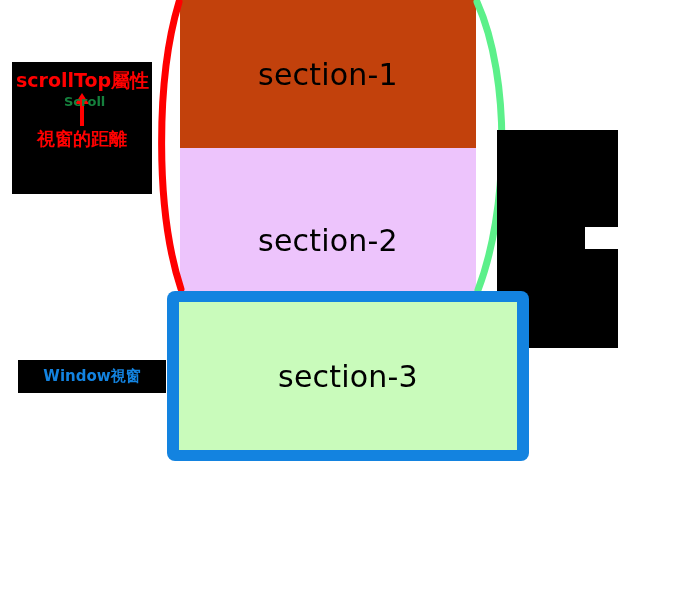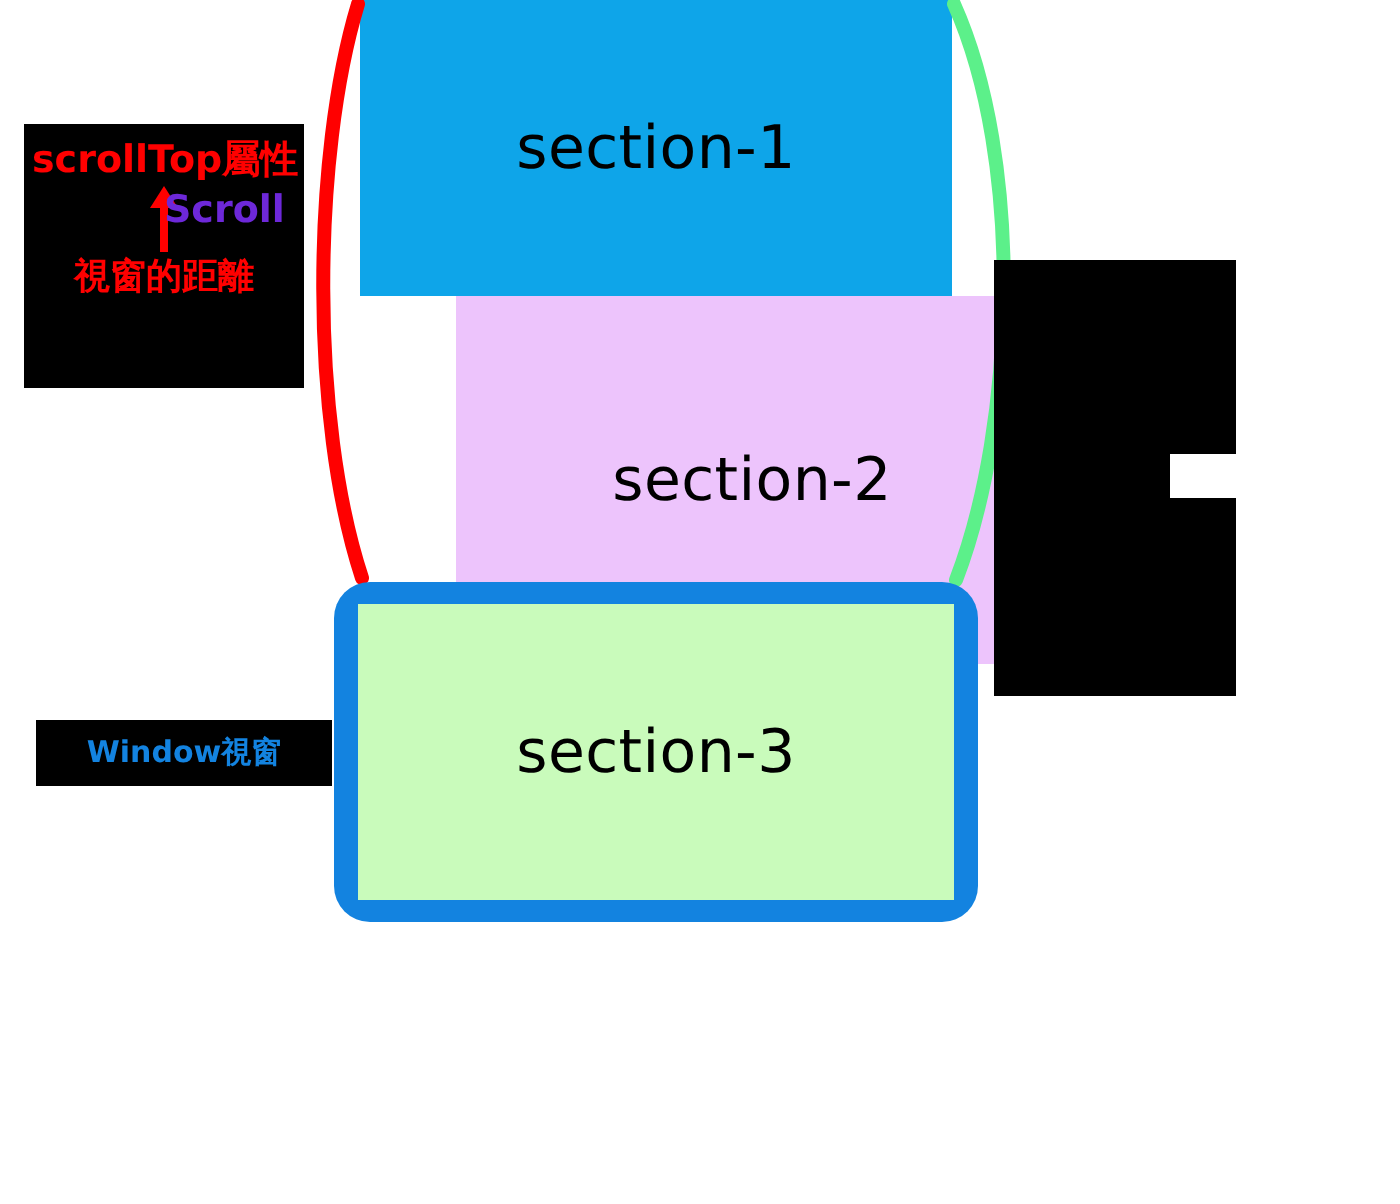--- a/index.html
+++ b/index.html
@@ -23,33 +23,33 @@
     width: 296px;
     display: flex;
     align-items: center;
     justify-content: center;
     color: #000000;
     font-size: 30px;
     font-family: "DejaVu Sans", "Liberation Sans", sans-serif;
     letter-spacing: 0.2px;
     box-sizing: border-box;
   }
-  #section-1 { top: 0px;   height: 148px; background: #0ea5e9; }
-  #section-2 { top: 148px; height: 184px; background: #edc4fc; margin-left: 48px; }
+  #section-1 { top: 0px;   height: 148px; background: #c2410c; }
+  #section-2 { top: 148px; height: 184px; background: #edc4fc; }
   #section-4 { top: 461px; height: 141px; background: #fcdf95; }
 
   
   #viewport-frame {
     position: absolute;
     left: 167px;
     top: 291px;
-    width: 322px;
+    width: 362px;
     height: 170px;
     background: #1383e0;
-    border-radius: 18px;
+    border-radius: 8px;
     box-sizing: border-box;
     padding: 11px 12px;
   }
   #section-3 {
     position: relative;
     left: 0; top: 0;
     width: 100%;
     height: 100%;
     background: #c9fbbb;
   }
@@ -117,25 +117,25 @@
 
   
   #scrollheight-callout {
     left: 497px;
     top: 130px;
     width: 121px;
     height: 218px;
   }
   #scrollheight-label {
     position: absolute;
-    left: 82px;
+    left: 64px;
     top: 94px;
-    color: #6d28d9;
+    color: #15803d;
     font-weight: bold;
-    font-size: 19px;
+    font-size: 13px;
     white-space: nowrap;
     font-family: "DejaVu Sans", "Liberation Sans", sans-serif;
     z-index: 2;
   }
   
   #label-occluder {
     position: absolute;
     left: 585px;
     top: 227px;
     width: 82px;

